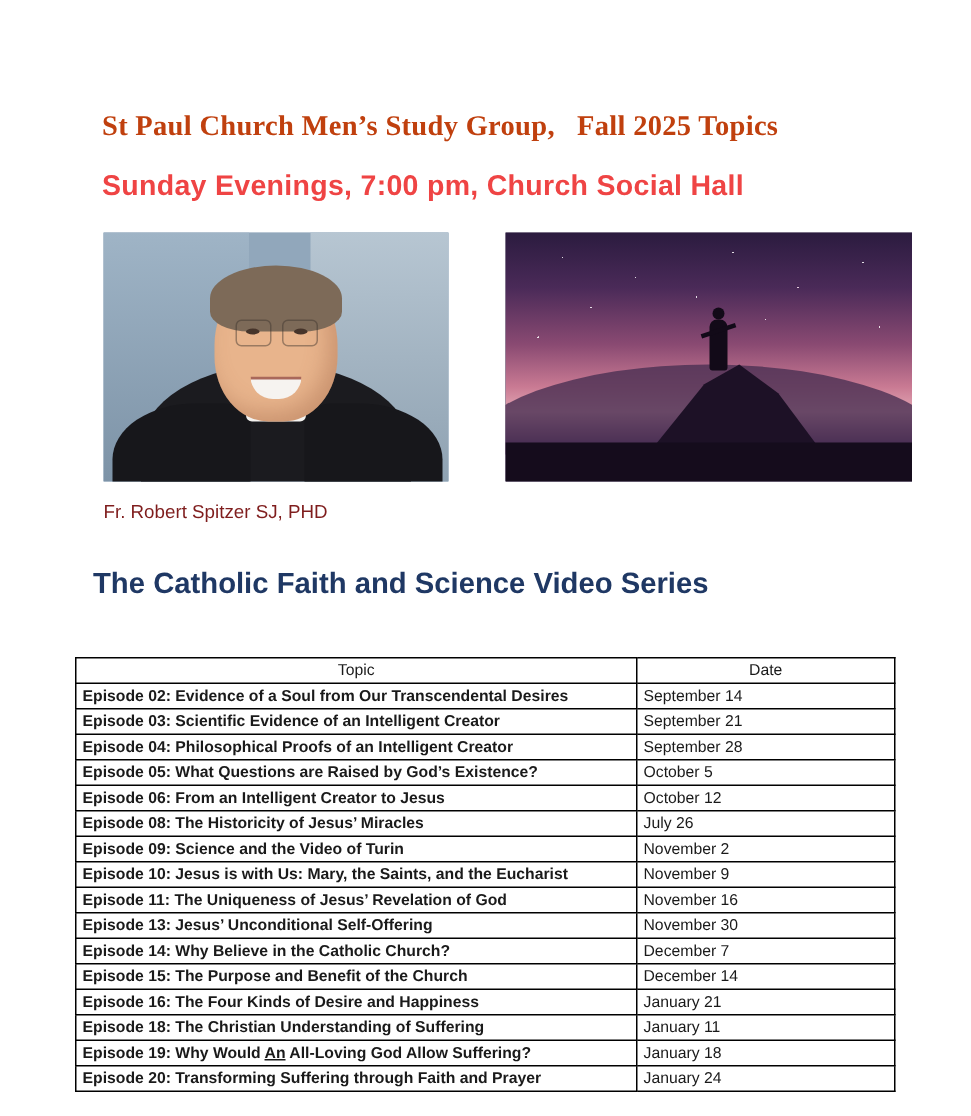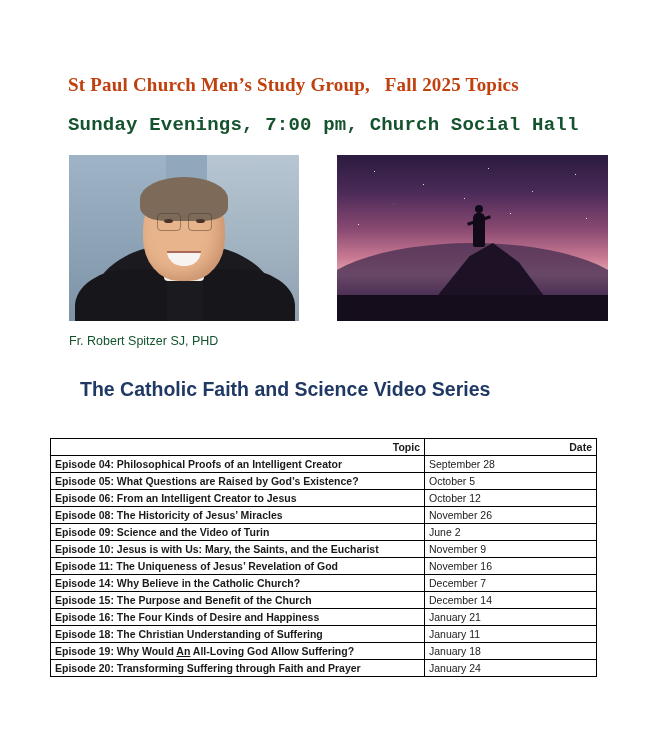--- a/index.html
+++ b/index.html
@@ -29,24 +29,24 @@
     font-size: 19px;
     font-weight: bold;
     color: #c0400e;
     letter-spacing: 0.2px;
     white-space: pre;
   }
   .headline2 {
     position: absolute;
     left: 68px;
     top: 74px;
-    font-family: Liberation Mono, monospace;
+    font-family: Liberation Sans, sans-serif;
     font-size: 19px;
     font-weight: bold;
-    color: #14532d;
+    color: #ef4444;
     letter-spacing: 0.2px;
     white-space: pre;
   }
   
   .photo-portrait {
     position: absolute;
     left: 69px;
     top: 115px;
     width: 230px;
     height: 166px;
@@ -256,26 +256,26 @@
     width: 24px; height: 3px;
     background: #120a18;
     transform: rotate(-18deg);
   }
 
   .caption {
     position: absolute;
     left: 69px;
     top: 294px;
     font-size: 12.5px;
-    color: #14532d;
+    color: #7f1d1d;
     font-family: "Liberation Sans", sans-serif;
   }
   .series-title {
     position: absolute;
-    left: 80px;
+    left: 62px;
     top: 338px;
     font-size: 19.5px;
     font-weight: bold;
     color: #1f3864;
     font-family: "Liberation Sans", sans-serif;
   }
 
   table.schedule {
     position: absolute;
     left: 50px;
@@ -290,22 +290,22 @@
     border: 1px solid #000000;
     padding: 1px 4px;
     font-size: 10.5px;
     line-height: 14px;
     height: 14px;
     vertical-align: middle;
     white-space: nowrap;
     overflow: hidden;
   }
   table.schedule th {
-    font-weight: bold;
-    text-align: right;
+    font-weight: normal;
+    text-align: center;
     color: #1a1a1a;
   }
   table.schedule col.c-topic { width: 374px; }
   table.schedule col.c-date  { width: 172px; }
   td.topic {
     font-weight: bold;
     color: #1a1a1a;
   }
   td.date {
     font-weight: normal;
@@ -358,48 +358,60 @@
       <col class="c-date">
     </colgroup>
     <thead>
       <tr>
         <th>Topic</th>
         <th>Date</th>
       </tr>
     </thead>
     <tbody>
       <tr>
+          <td class="topic">Episode 02: Evidence of a Soul from Our Transcendental Desires</td>
+          <td class="date">September 14</td>
+        </tr>
+      <tr>
+          <td class="topic">Episode 03: Scientific Evidence of an Intelligent Creator</td>
+          <td class="date">September 21</td>
+        </tr>
+      <tr>
           <td class="topic">Episode 04: Philosophical Proofs of an Intelligent Creator</td>
           <td class="date">September 28</td>
         </tr>
       <tr>
           <td class="topic">Episode 05: What Questions are Raised by God’s Existence?</td>
           <td class="date">October 5</td>
         </tr>
       <tr>
           <td class="topic">Episode 06: From an Intelligent Creator to Jesus</td>
           <td class="date">October 12</td>
         </tr>
       <tr>
           <td class="topic">Episode 08: The Historicity of Jesus’ Miracles</td>
-          <td class="date">November 26</td>
+          <td class="date">July 26</td>
         </tr>
       <tr>
           <td class="topic">Episode 09: Science and the Video of Turin</td>
-          <td class="date">June 2</td>
+          <td class="date">November 2</td>
         </tr>
       <tr>
           <td class="topic">Episode 10: Jesus is with Us: Mary, the Saints, and the Eucharist</td>
           <td class="date">November 9</td>
         </tr>
       <tr>
           <td class="topic">Episode 11: The Uniqueness of Jesus’ Revelation of God</td>
           <td class="date">November 16</td>
         </tr>
       <tr>
+          <td class="topic">Episode 13: Jesus’ Unconditional Self-Offering</td>
+          <td class="date">November 30</td>
+        </tr>
+      <tr>
           <td class="topic">Episode 14: Why Believe in the Catholic Church?</td>
           <td class="date">December 7</td>
         </tr>
       <tr>
           <td class="topic">Episode 15: The Purpose and Benefit of the Church</td>
           <td class="date">December 14</td>
         </tr>
       <tr>
           <td class="topic">Episode 16: The Four Kinds of Desire and Happiness</td>
           <td class="date">January 21</td>

